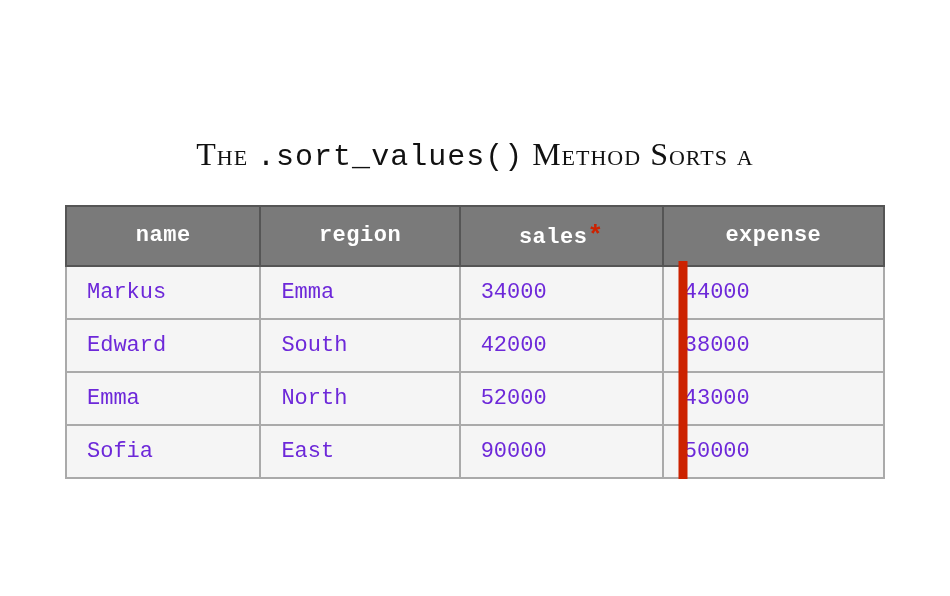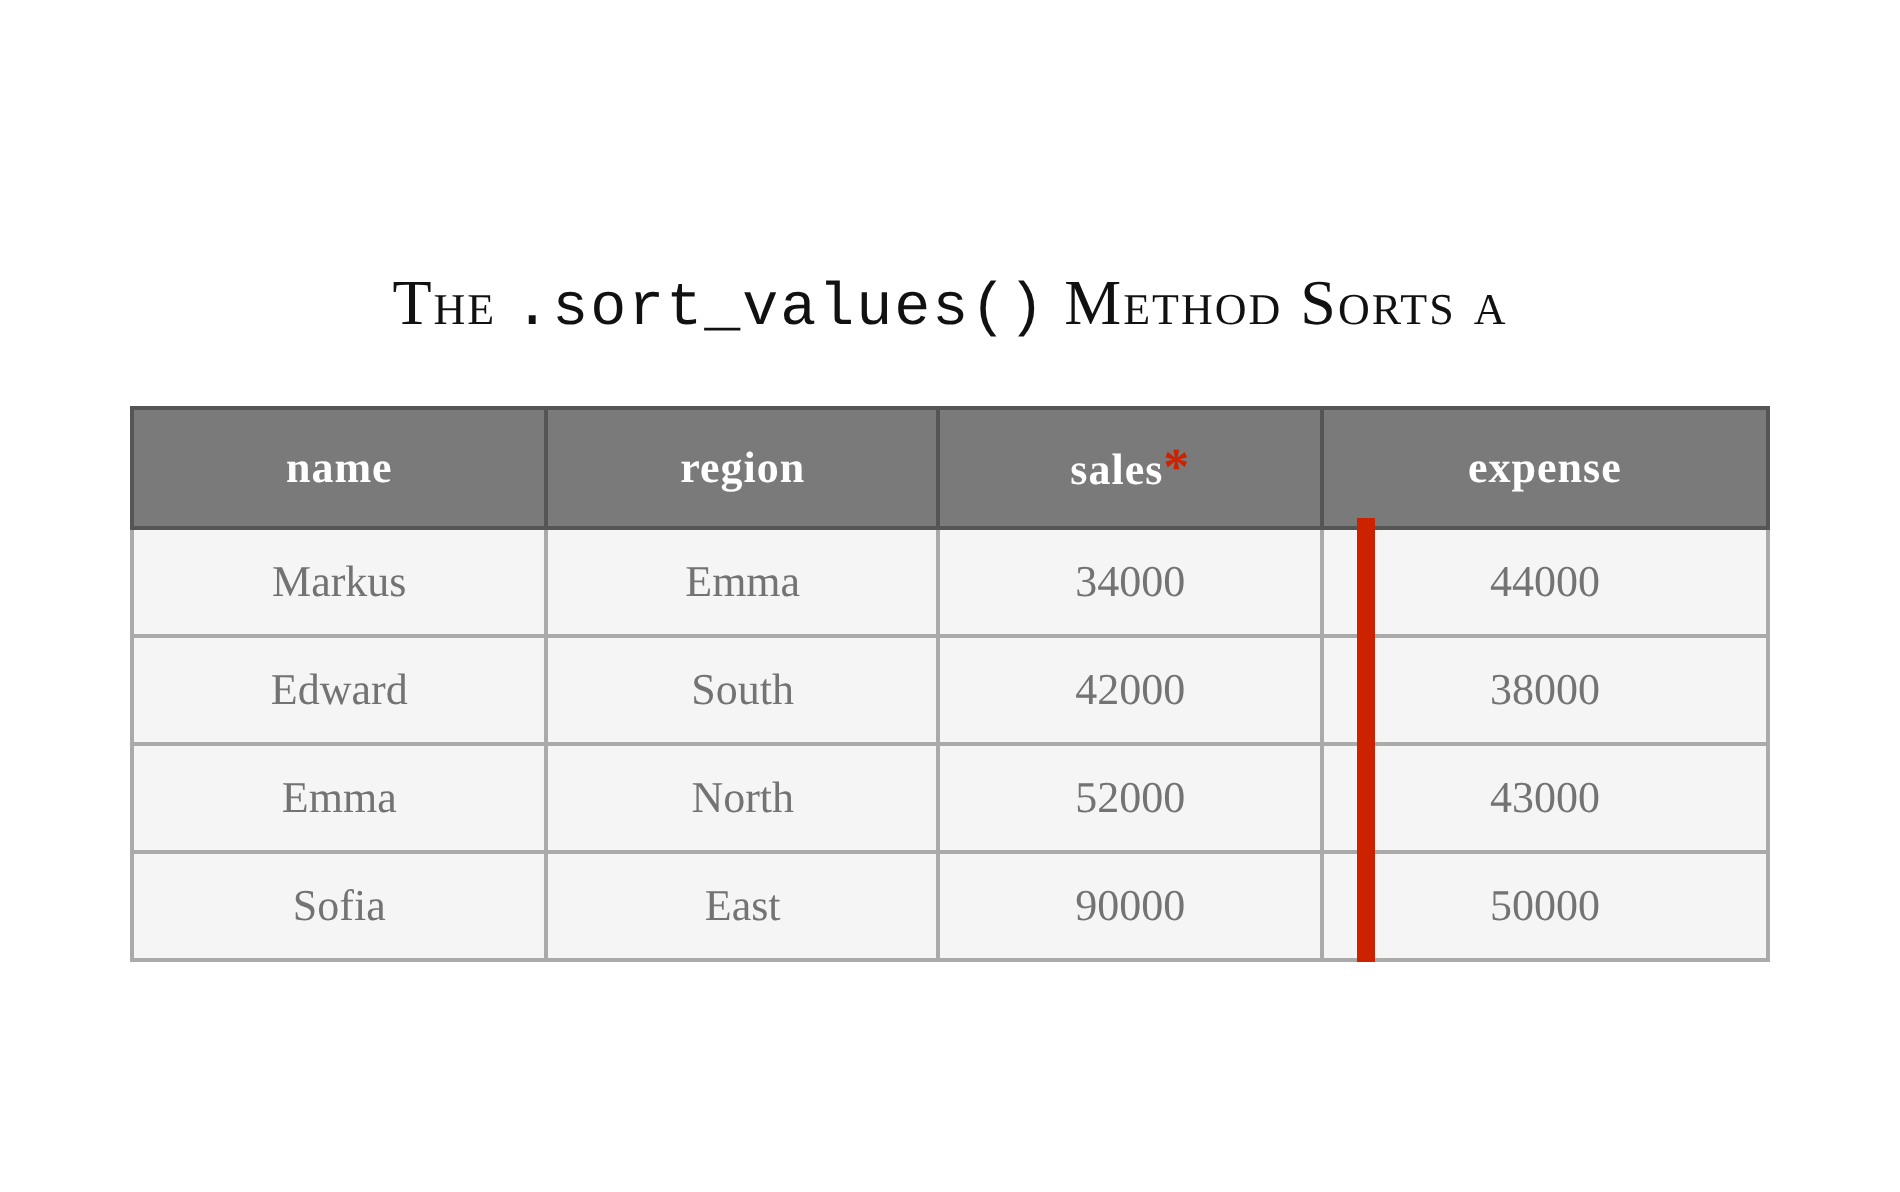--- a/index.html
+++ b/index.html
@@ -38,21 +38,21 @@
     }
 
     .table-wrapper {
       position: relative;
       width: 820px;
     }
 
     table {
       width: 100%;
       border-collapse: collapse;
-      font-family: Liberation Serif, serif;
+      font-family: Liberation Mono, monospace;
       font-size: 22px;
       border-radius: 23px;
     }
 
     thead tr {
       background-color: #7a7a7a;
       color: #ffffff;
     }
 
     thead th {
@@ -72,23 +72,23 @@
       font-size: 26px;
       font-weight: bold;
     }
 
     tbody tr {
       background-color: #f5f5f5;
     }
 
     tbody td {
       padding: 13px 20px;
-      text-align: center;
+      text-align: left;
       border: 2px solid #aaa;
-      color: #737373;
+      color: #6d28d9;
     }
 
     .arrow-container {
       position: absolute;
       top: 0;
       left: 0;
       width: 100%;
       height: 100%;
       pointer-events: none;
     }

